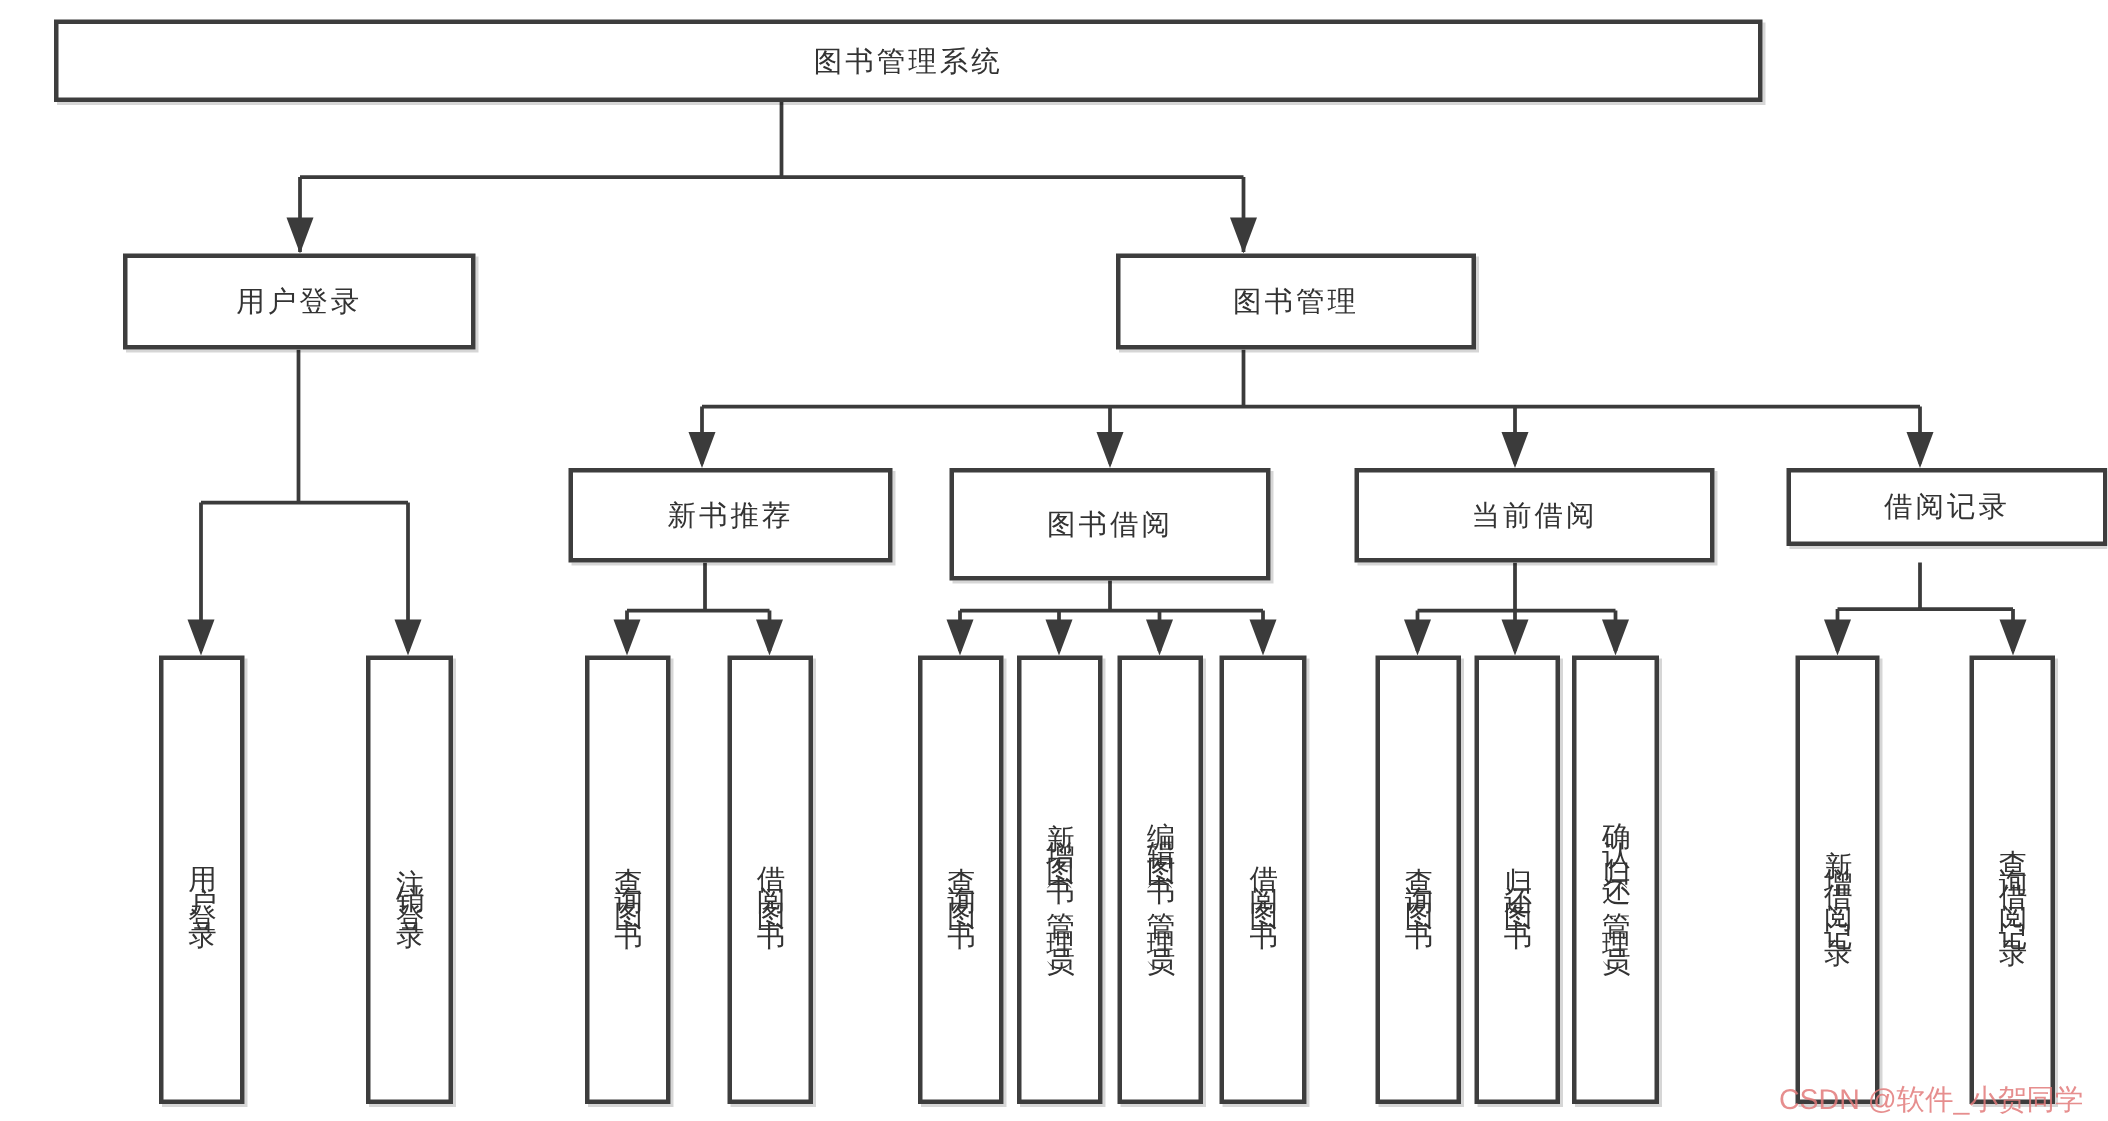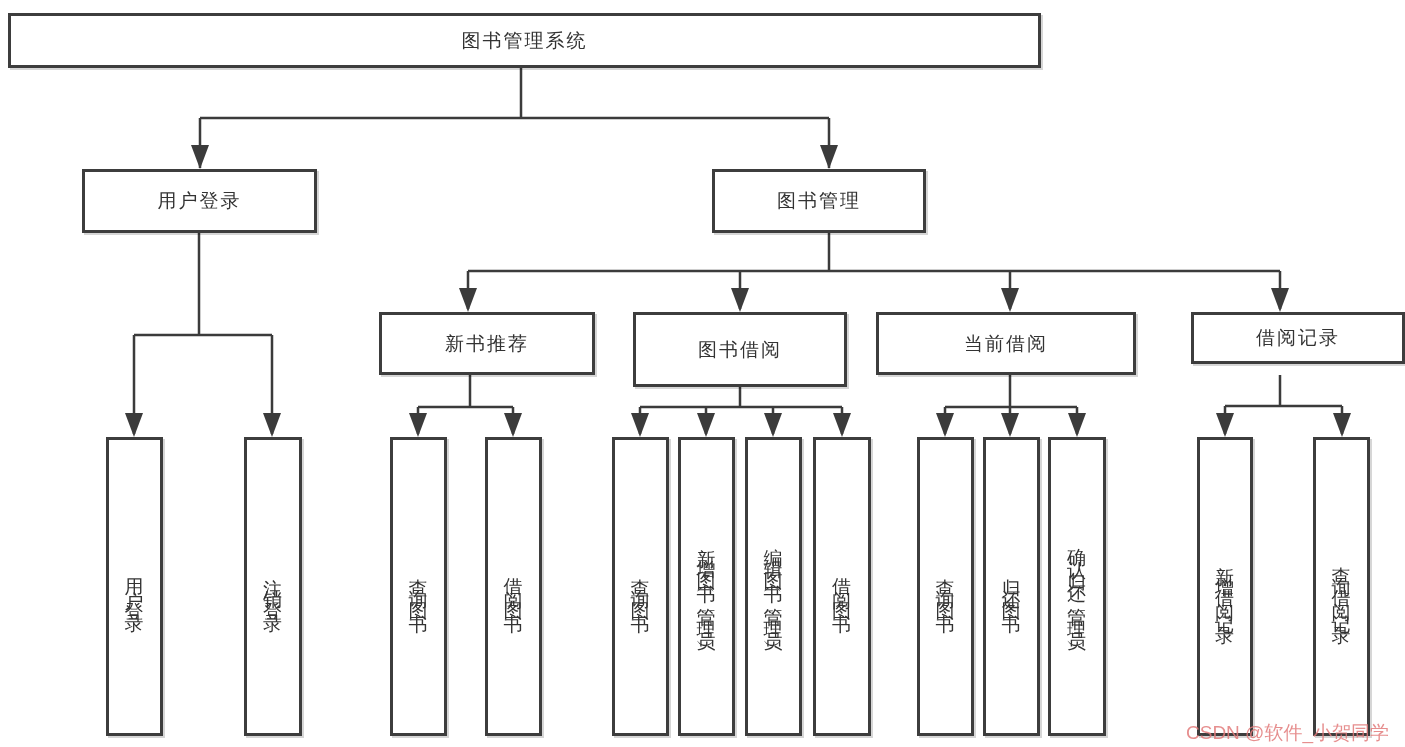--- a/index.html
+++ b/index.html
@@ -24,26 +24,26 @@
     z-index:1;
     white-space:nowrap;
   }
   .node.vert{
     writing-mode:vertical-rl;
     letter-spacing:12px;
     line-height:1;
     white-space:normal;
   }
   
-  .n-root{left:8px;top:13px;width:1033px;height:55px;font-family:Liberation Mono, monospace;}
+  .n-root{left:36px;top:13px;width:1139px;height:55px;font-family:Liberation Mono, monospace;}
   .n-b1{left:82px;top:169px;width:235px;height:64px;}
-  .n-b2{left:712px;top:169px;width:214px;height:64px;}
+  .n-b2{left:744px;top:169px;width:240px;height:64px;}
   .n-d1{left:379px;top:312px;width:216px;height:63px;}
   .n-d2{left:633px;top:312px;width:214px;height:75px;}
-  .n-d3{left:876px;top:312px;width:260px;height:63px;}
+  .n-d3{left:903px;top:312px;width:240px;height:63px;}
   .n-d4{left:1173px;top:312px;width:214px;height:52px;margin-left:18px;}
   
   .vert{top:437px;height:299px;}
   .n-c1{left:106px;width:57px;}
   .n-c2{left:244px;width:58px;}
   .n-e1{left:390px;width:57px;}
   .n-e2{left:485px;width:57px;}
   .n-f1{left:612px;width:57px;}
   .n-f2{left:678px;width:57px;}
   .n-f3{left:745px;width:57px;}

